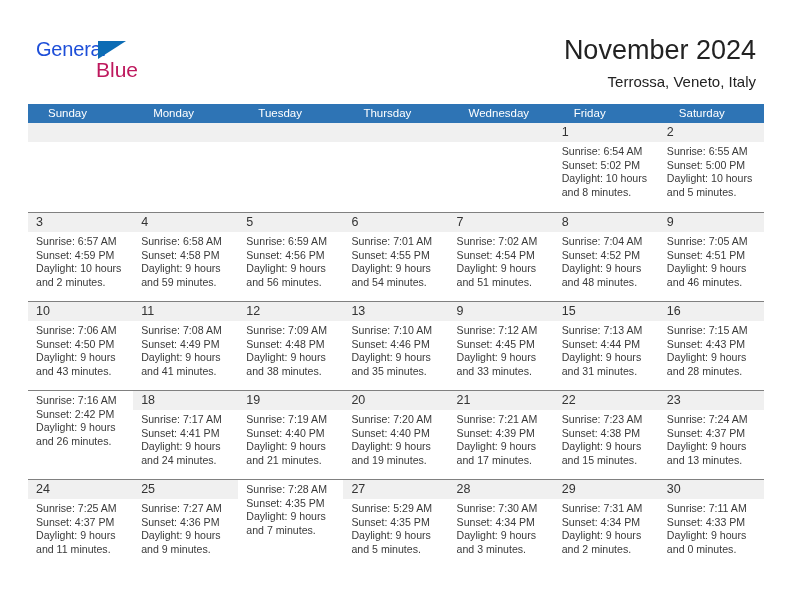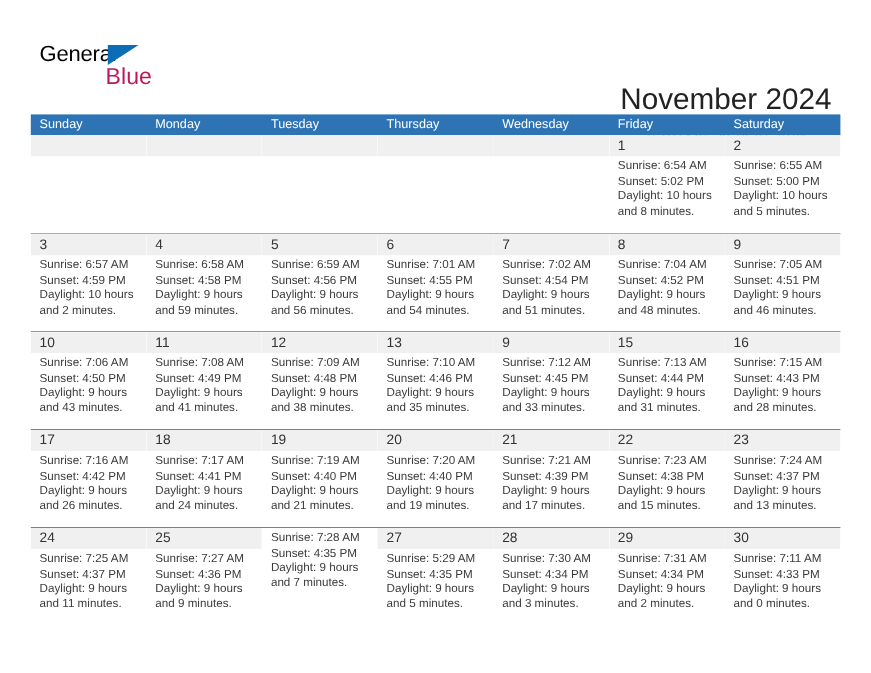--- a/index.html
+++ b/index.html
@@ -31,21 +31,21 @@
     position: absolute;
     left: 36px;
     top: 38px;
     width: 120px;
     height: 44px;
   }
   .logo-general {
     position: absolute;
     left: 0; top: 0;
     font-size: 20px;
-    color: #000000;
+    color: #1d4ed8;
     letter-spacing: -0.2px;
     line-height: 22px;
     white-space: nowrap;
   }
   .logo-tri {
     position: absolute;
     left: 62px;
     top: 3px;
     width: 0; height: 0;
     border-top: 18px solid #0c6cb5;
@@ -58,22 +58,21 @@
     font-size: 21px;
     color: #be185d;
     line-height: 23px;
     white-space: nowrap;
   }
 
   .title-block {
     position: absolute;
     right: 36px;
     top: 34px;
-    text-align: center;
-    margin-top: 40px;
+    text-align: right;
   }
   .cal-title {
     font-size: 27px;
     color: #222222;
     line-height: 33px;
     white-space: nowrap;
   }
   .cal-sub {
     font-size: 15px;
     color: #222222;
@@ -92,21 +91,21 @@
   .dow-row {
     display: flex;
     background: #2e74b5;
     height: 19px;
   }
   .dow {
     flex: 1 1 0;
     color: #ffffff;
     font-size: 11.5px;
     line-height: 19px;
-    padding-left: 8px;
+    padding-left: 20px;
     box-sizing: border-box;
     white-space: nowrap;
     overflow: hidden;
   }
   .week {
     display: flex;
     height: 89px;
     border-top: 1px solid #808080;
     box-sizing: border-box;
   }
@@ -375,26 +374,23 @@
             <div class="cell-body">
               <div class="cell-line">Sunrise: 7:15 AM</div>
               <div class="cell-line">Sunset: 4:43 PM</div>
               <div class="cell-line">Daylight: 9 hours</div>
               <div class="cell-line">and 28 minutes.</div>
             </div>
           </div>
         </div>
         <div class="week">
           <div class="cell">
-            <div class="cell-datebar">
-              <div class="cell-date">17</div>
-            </div>
             <div class="cell-body">
               <div class="cell-line">Sunrise: 7:16 AM</div>
-              <div class="cell-line">Sunset: 4:42 PM</div>
+              <div class="cell-line">Sunset: 2:42 PM</div>
               <div class="cell-line">Daylight: 9 hours</div>
               <div class="cell-line">and 26 minutes.</div>
             </div>
           </div>
           <div class="cell">
             <div class="cell-datebar">
               <div class="cell-date">18</div>
             </div>
             <div class="cell-body">
               <div class="cell-line">Sunrise: 7:17 AM</div>

